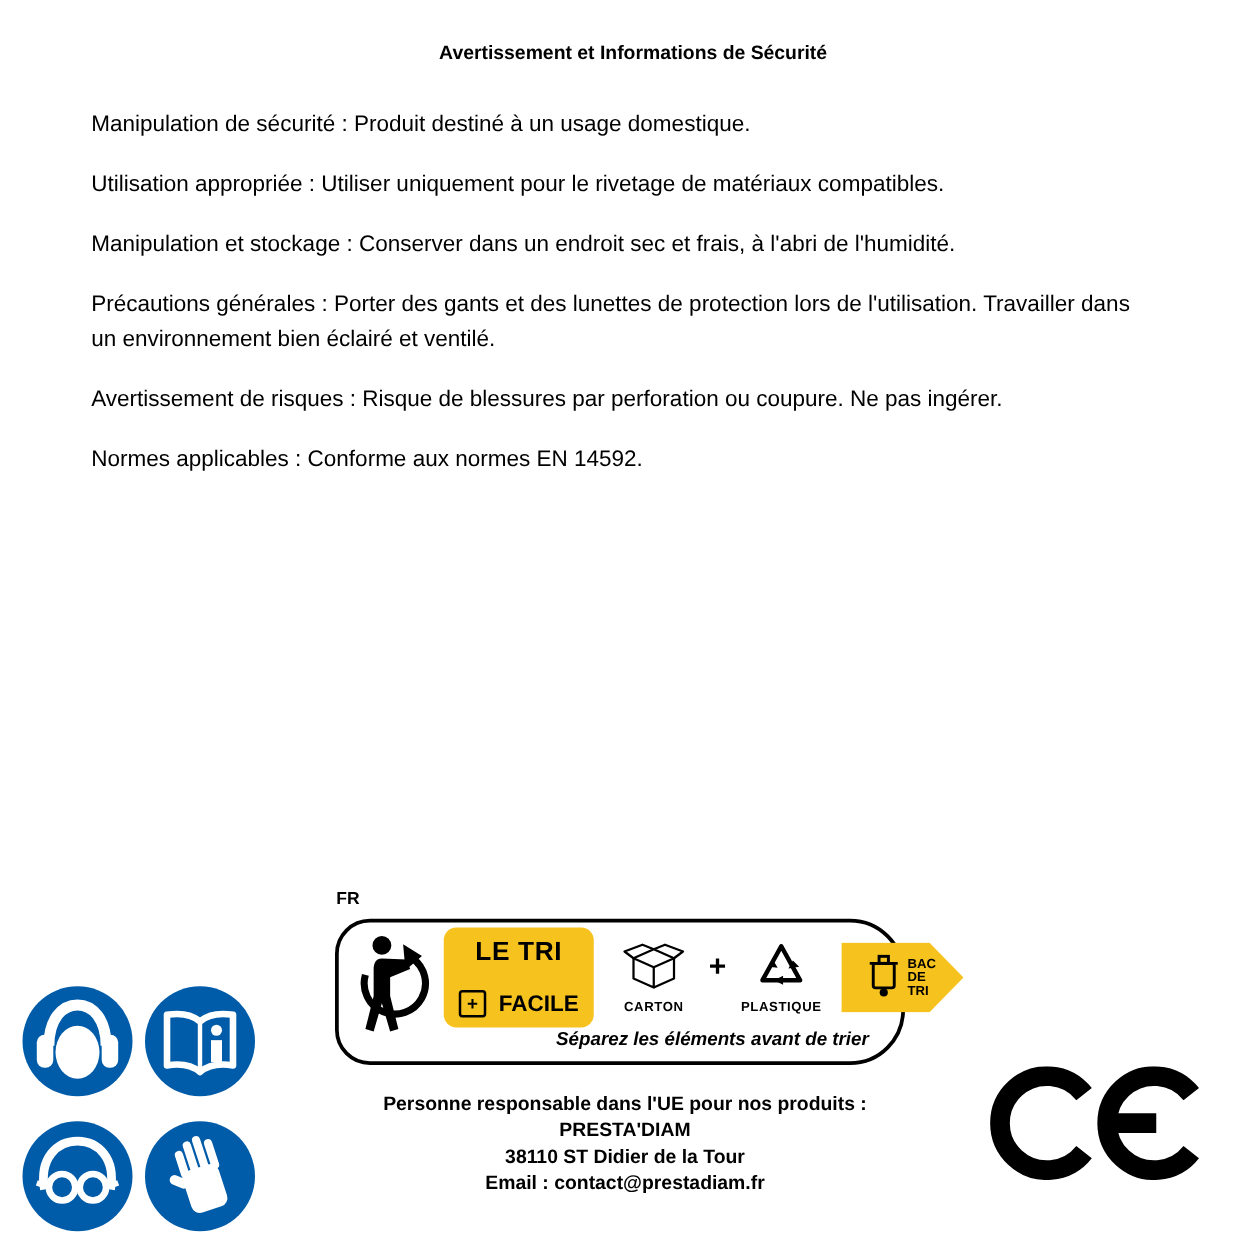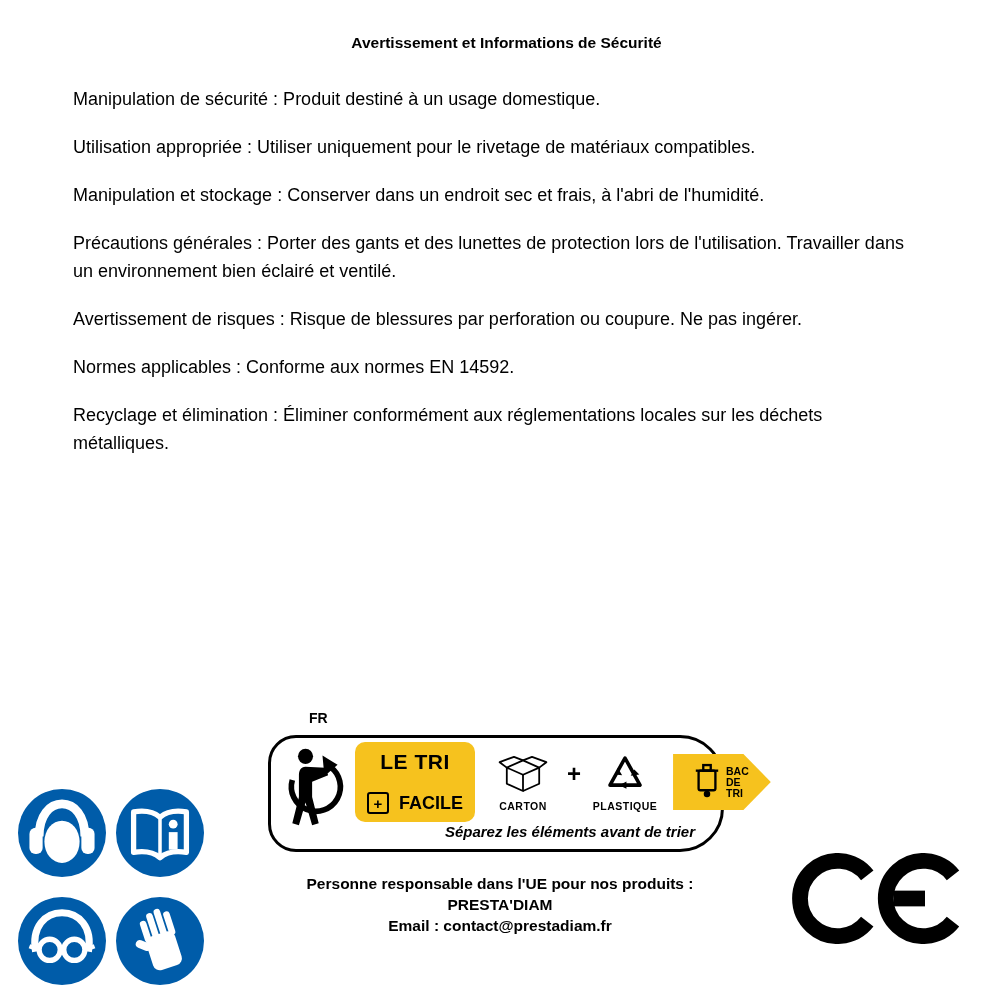--- a/index.html
+++ b/index.html
@@ -21,21 +21,21 @@
   .pictograms{
     position:absolute;left:18px;top:789px;
     display:grid;grid-template-columns:88px 88px;gap:20px 10px;
   }
   .picto{
     width:88px;height:88px;border-radius:50%;background:#005CA9;
     display:flex;align-items:center;justify-content:center;
   }
 
   
-  .fr-label{position:absolute;left:269px;top:710px;font-size:14px;font-weight:bold;margin-left:40px;}
+  .fr-label{position:absolute;left:269px;top:710px;font-size:14px;font-weight:bold;}
   .banner{
     position:absolute;left:268px;top:735px;width:456px;height:117px;
     border:3px solid #000;border-radius:28px 44px 44px 28px;
     box-sizing:border-box;background:#fff;
   }
   .triman{position:absolute;left:10px;top:9px;}
   .banner-row{
     position:absolute;left:84px;top:7px;height:74px;
     display:flex;align-items:center;gap:10px;
   }
@@ -80,21 +80,20 @@
 
   <h1 class="title">Avertissement et Informations de Sécurité</h1>
 
   <div class="content">
     <p>Manipulation de sécurité : Produit destiné à un usage domestique.</p>
     <p>Utilisation appropriée : Utiliser uniquement pour le rivetage de matériaux compatibles.</p>
     <p>Manipulation et stockage : Conserver dans un endroit sec et frais, à l'abri de l'humidité.</p>
     <p>Précautions générales : Porter des gants et des lunettes de protection lors de l'utilisation. Travailler dans un environnement bien éclairé et ventilé.</p>
     <p>Avertissement de risques : Risque de blessures par perforation ou coupure. Ne pas ingérer.</p>
     <p>Normes applicables : Conforme aux normes EN 14592.</p>
-    <p>Recyclage et élimination : Éliminer conformément aux réglementations locales sur les déchets métalliques.</p>
   </div>
 
   <div class="pictograms">
     <div class="picto">
       <svg width="88" height="88" viewBox="0 0 100 100">
         <path d="M24 54 C24 30 36 17 50 17 C64 17 76 30 76 54" fill="none" stroke="#fff" stroke-width="10"></path>
         <ellipse cx="50" cy="60" rx="20" ry="24" fill="#fff"></ellipse>
         <rect x="13" y="44" width="15" height="30" rx="7" fill="#fff"></rect>
         <rect x="72" y="44" width="15" height="30" rx="7" fill="#fff"></rect>
       </svg>
@@ -200,20 +199,21 @@
         </span>
       </div>
     </div>
 
     <div class="banner-footer">Séparez les éléments avant de trier</div>
   </div>
 
   <div class="responsible">
     <div>Personne responsable dans l'UE pour nos produits :</div>
     <div>PRESTA'DIAM</div>
+    <div>38110 ST Didier de la Tour</div>
     <div>Email : contact@prestadiam.fr</div>
   </div>
 
   <div class="ce">
     <svg width="168" height="91" viewBox="0 0 192 104">
       <g fill="none" stroke="#000" stroke-width="18">
         <path d="M 86 25.5 A 43 43 0 1 0 86 78.5"></path>
         <path d="M 184 25.5 A 43 43 0 1 0 184 78.5"></path>
         <line x1="116" y1="52" x2="152" y2="52"></line>
       </g>

